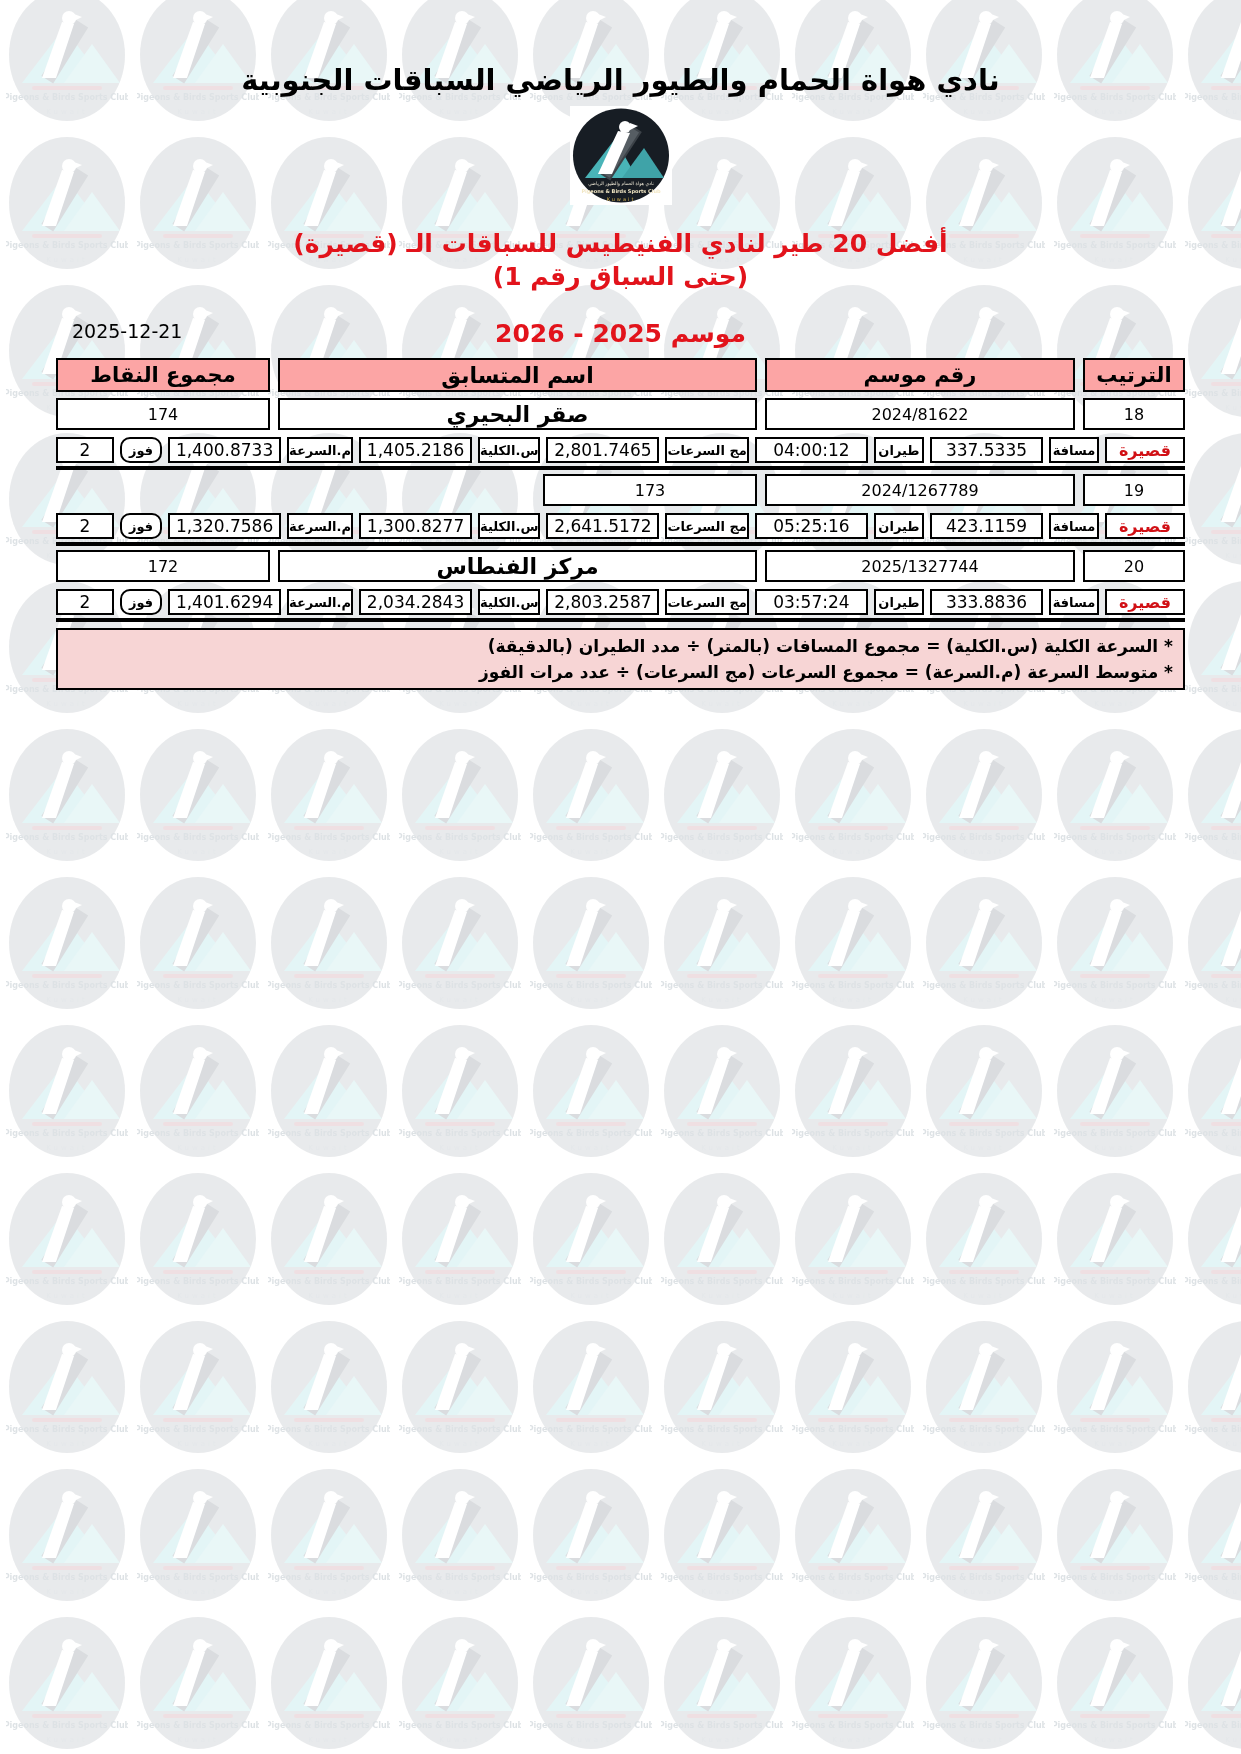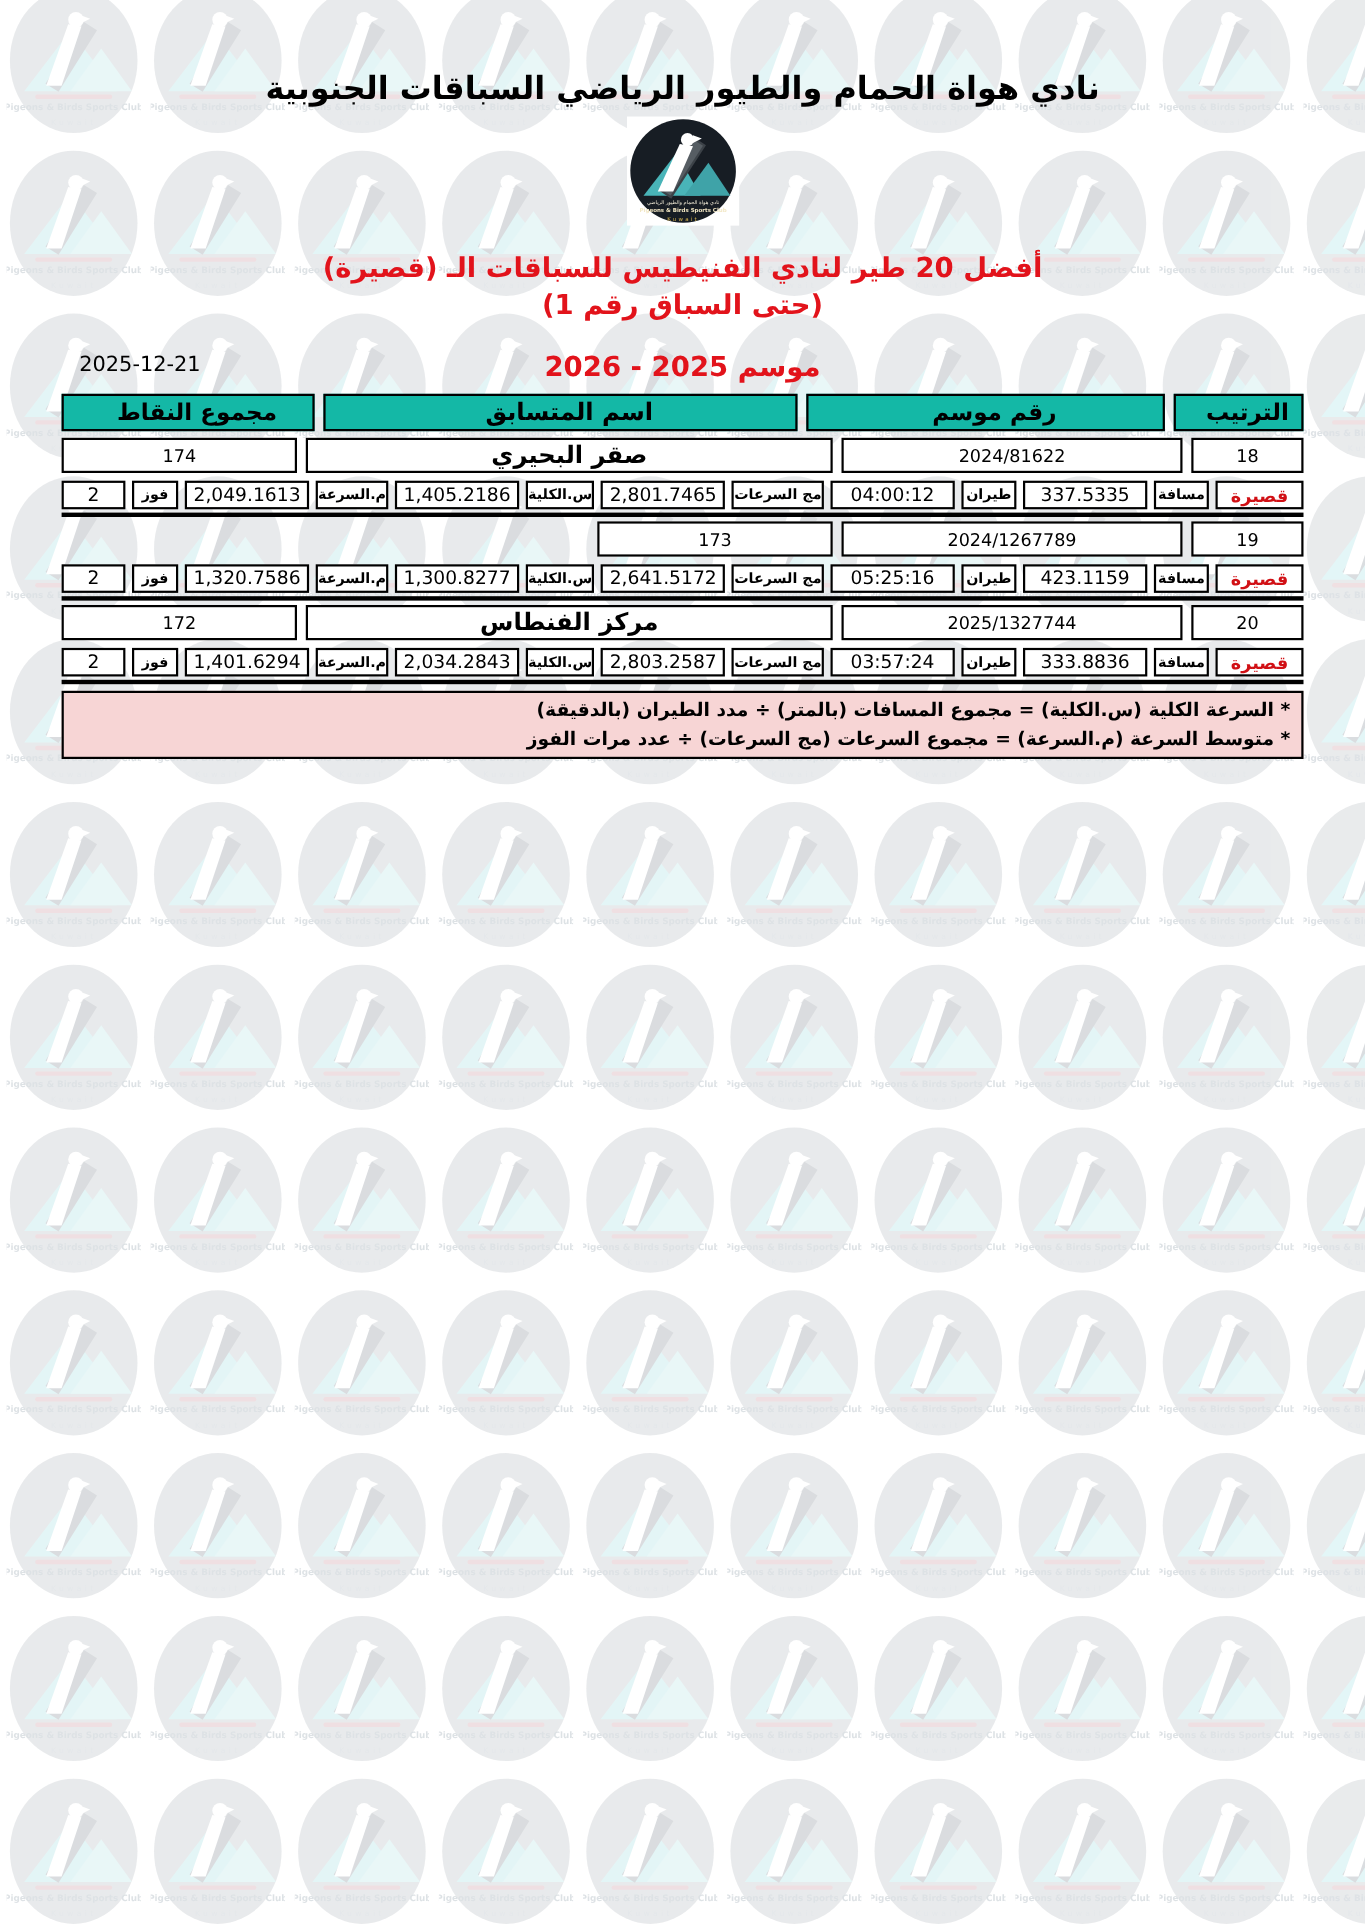--- a/index.html
+++ b/index.html
@@ -47,25 +47,25 @@
     position:absolute;left:72px;top:320px;
     font-size:19px;direction:ltr;
   }
   
   .rtable{
     margin:8px 56px 0;
     direction:rtl;
   }
   .hrow,.main-row{display:flex;column-gap:8px;}
   .hcell{
-    background:#14b8a6;
+    background:#fca5a5;
     border:2px solid #000;
     height:30px;
     display:flex;align-items:center;justify-content:center;
-    font-weight:bold;font-size:21px;padding-left:16px;
+    font-weight:bold;font-size:21px;
   }
   .cell{
     background:#fff;
     border:2px solid #000;
     height:28px;
     display:flex;align-items:center;justify-content:center;
     font-size:16px;
   }
   .c-rank{flex:0 0 98px;}
   .c-bird{flex:0 0 306px;}
@@ -77,21 +77,21 @@
   .detail-row{display:flex;column-gap:6px;align-items:stretch;}
   .dcell{
     background:#fff;border:2px solid #000;height:22px;
     display:flex;align-items:center;justify-content:center;
     white-space:nowrap;
   }
   .d-cat{flex:0 0 76px;color:#d11015;font-weight:bold;font-size:16px;}
   .d-lbl{font-weight:bold;font-size:13px;}
   .d-val{font-size:17px;}
   .w46{flex:0 0 46px;} .w54{flex:0 0 54px;} .w56{flex:0 0 56px;}
-  .w66{flex:0 0 66px;} .w38{flex:0 0 38px;}
+  .w66{flex:0 0 66px;} .w38{flex:0 0 38px;border-radius:10px;}
   .grow{flex:1 1 96px;} .wwin{flex:0 0 54px;}
   
   .notes{
     margin:6px 56px 0;
     background:#f7d5d5;
     border:2px solid #000;
     direction:rtl;text-align:right;
     font-weight:bold;font-size:17px;line-height:26px;
     padding:3px 10px;
   }
@@ -1849,21 +1849,21 @@
         <div class="dcell d-lbl w66">مج السرعات</div>
         <div class="dcell d-val grow">
             <span dir="ltr">2,801.7465</span>
           </div>
         <div class="dcell d-lbl w54">س.الكلية</div>
         <div class="dcell d-val grow">
             <span dir="ltr">1,405.2186</span>
           </div>
         <div class="dcell d-lbl w56">م.السرعة</div>
         <div class="dcell d-val grow">
-            <span dir="ltr">2,049.1613</span>
+            <span dir="ltr">1,400.8733</span>
           </div>
         <div class="dcell d-lbl w38">فوز</div>
         <div class="dcell d-val wwin">
             <span dir="ltr">2</span>
           </div>
       </div>
     </section>
 
     <section class="record">
       <div class="main-row">

